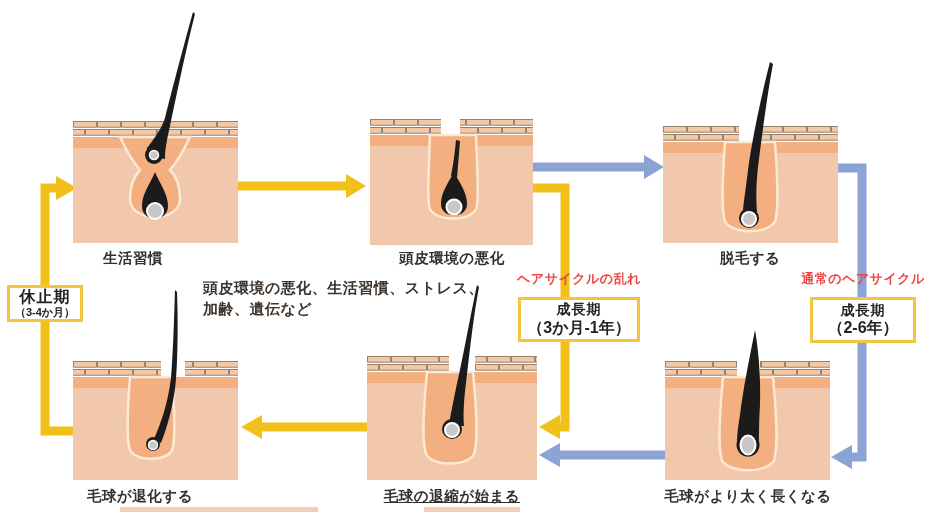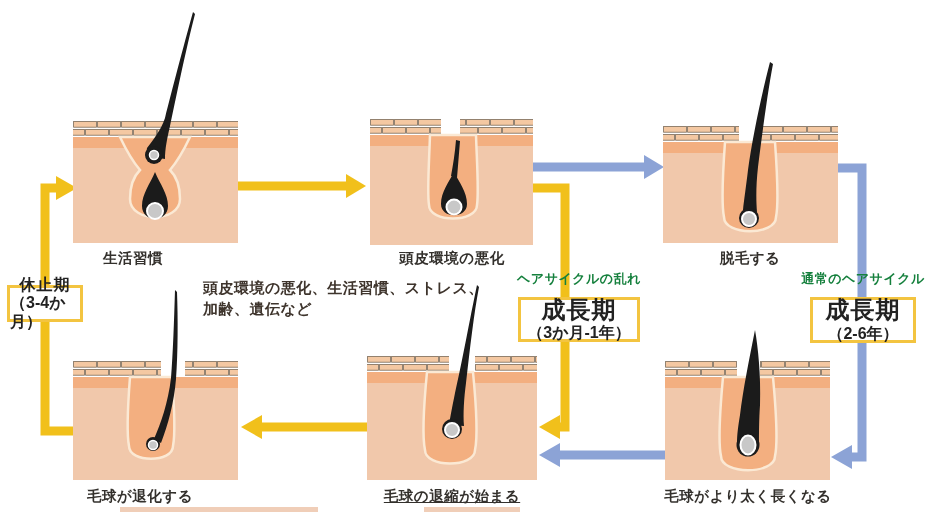--- a/index.html
+++ b/index.html
@@ -23,24 +23,24 @@
   .panel{z-index:2;}
   .epi{fill:var(--epidermis);}
   .derm{fill:var(--skin);}
   .foll{fill:var(--epidermis);stroke:#FBE9D4;stroke-width:2.5;}
   .hairf{fill:var(--hair);}
   .papilla{fill:#C8C8C8;stroke:#ffffff;stroke-width:2;}
   .plabel{z-index:3;font-size:14.5px;font-weight:bold;color:#33302C;text-align:center;letter-spacing:0.5px;}
   .phase-box{z-index:3;background:#fff;border:3px solid var(--phase-box-border);box-sizing:border-box;
              display:flex;flex-direction:column;align-items:center;justify-content:center;}
   .phase-title{font-size:16px;font-weight:bold;color:#222;line-height:1.1;letter-spacing:1px;}
-  .phase-duration{font-size:16px;font-weight:bold;color:#222;line-height:1.2;}
-  .phase-box.lg .phase-title{font-size:24px;}
+  .phase-duration{font-size:11px;font-weight:bold;color:#222;line-height:1.2;}
+  .phase-box.lg .phase-title{font-size:14px;}
   .phase-box.lg .phase-duration{font-size:16px;}
-  .cycle-title{z-index:3;font-size:13px;font-weight:bold;color:#15803d;text-align:center;letter-spacing:0.5px;}
+  .cycle-title{z-index:3;font-size:13px;font-weight:bold;color:#ef4444;text-align:center;letter-spacing:0.5px;}
   .causes{z-index:3;font-size:15px;font-weight:bold;color:#3E342C;line-height:21px;letter-spacing:0.5px;}
   .sliver{z-index:0;background:#F0CEB8;}
 </style>
 </head>
 <body>
 
 <svg width="0" height="0" style="position:absolute" aria-hidden="true">
   <defs>
     <pattern id="brickpat" patternUnits="userSpaceOnUse" width="24" height="17">
       <rect width="24" height="17" fill="#ffffff"></rect>

